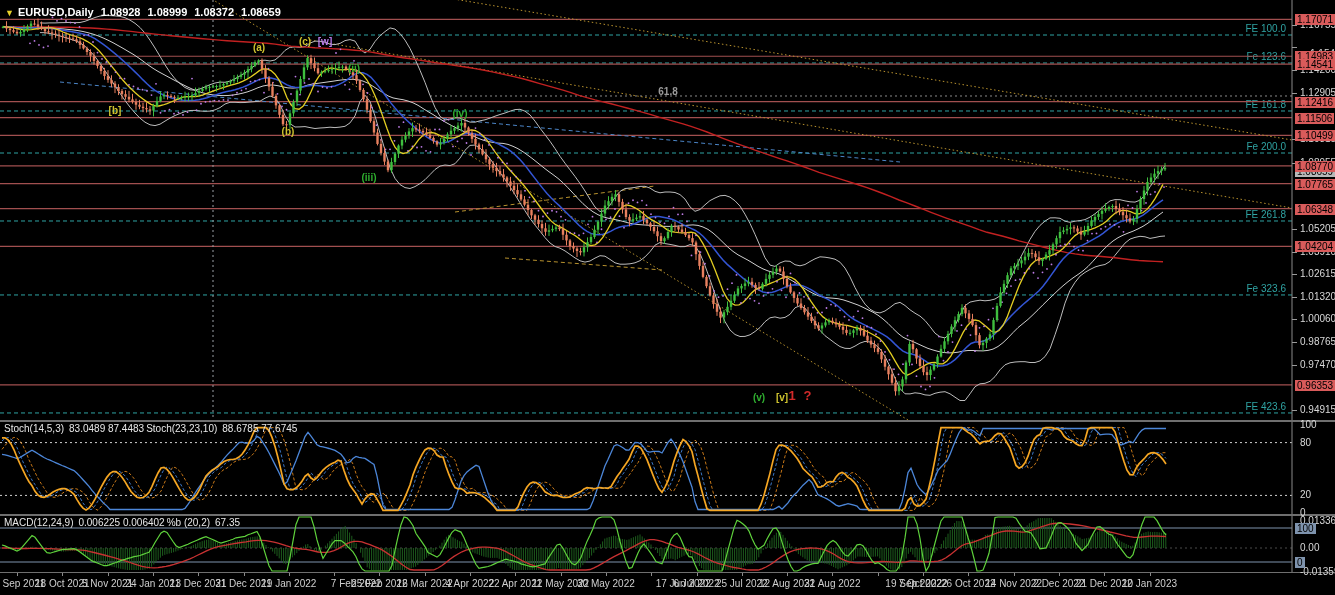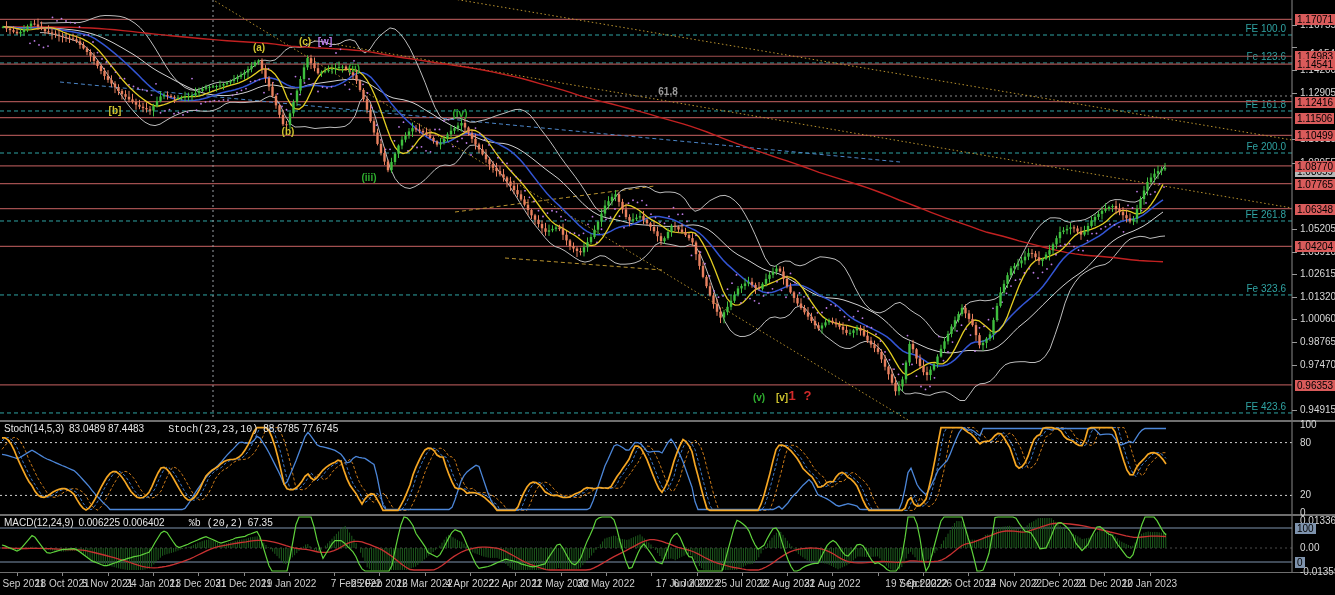--- a/index.html
+++ b/index.html
@@ -8,21 +8,21 @@
   svg{position:absolute;left:0;display:block;}
   .sep{position:absolute;left:0;width:1335px;height:2px;background:#6f6f6f;z-index:5;}
   #titlebar{position:absolute;left:5px;top:6px;color:#ffffff;font-size:11px;font-weight:bold;z-index:8;white-space:nowrap;}
   #titlebar .arrow{color:#e8d22a;font-size:9px;margin-right:4px;}
   #titlebar .val{margin-left:7px;font-weight:bold;}
   #watermark{position:absolute;left:985px;top:35px;width:170px;text-align:center;
              color:#3d74b5;font-size:17px;font-weight:bold;z-index:6;letter-spacing:.5px;}
   #stoch-label{position:absolute;left:4px;top:423px;color:#e8e8e8;font-size:10px;z-index:8;white-space:nowrap;}
   #macd-label{position:absolute;left:4px;top:517px;color:#e8e8e8;font-size:10px;z-index:8;white-space:nowrap;}
   #stoch-label .v,#macd-label .v{margin-left:5px;}
-  #stoch-label .g,#macd-label .g{margin-left:24px;font-family:Liberation Mono, monospace;}
+  #stoch-label .g,#macd-label .g{margin-left:2px;}
   .axlabel{position:absolute;left:1300px;color:#d8d8d8;font-size:10px;line-height:10px;z-index:6;white-space:nowrap;}
   .axbox{position:absolute;left:1295px;font-size:10px;line-height:11px;padding:0 2px;z-index:7;
          background:#d95b5b;color:#000;white-space:nowrap;}
   .axbox.gray{background:#b8b8b8;z-index:6;}
   .axbox.blue{background:#7e93ad;}
   .tickdash{position:absolute;left:1292px;width:5px;height:1px;background:#9a9a9a;z-index:6;}
   .datelabel{position:absolute;top:578px;transform:translateX(-50%);color:#cfcfcf;font-size:10px;z-index:6;white-space:nowrap;}
   .datetick{position:absolute;top:573px;width:1px;height:3px;background:#8a8a8a;z-index:6;}
   .wave{position:absolute;font-size:10px;font-weight:bold;z-index:7;transform:translate(-50%,-50%);}
   .wave.big{font-size:13px;letter-spacing:2px;}
@@ -1545,20 +1545,23 @@
       </g>
       <polyline stroke="#c83232" stroke-width="1.3" points="2.0,32.0 6.0,32.0 10.0,32.1 14.0,32.3 18.0,32.4 22.0,32.5 26.0,32.5 30.0,32.4 34.0,32.4 38.0,32.4 42.0,32.4 46.0,32.6 50.0,32.7 54.0,32.9 58.0,33.1 62.0,33.3 66.0,33.5 70.0,33.7 74.0,33.7 78.0,33.8 82.0,34.1 86.0,34.7 90.0,35.6 94.0,36.5 98.0,37.5 102.0,38.5 106.0,39.5 110.0,40.6 114.0,41.7 118.0,42.8 122.0,44.0 126.0,45.2 130.0,46.5 134.0,47.9 138.0,49.2 142.0,50.3 146.0,51.1 150.0,51.7 154.0,51.8 158.0,51.6 162.0,51.0 166.0,50.3 170.0,49.5 174.0,48.4 178.0,47.2 182.0,45.9 186.0,44.4 190.0,42.8 194.0,41.0 198.0,39.0 202.0,37.1 206.0,35.2 210.0,33.3 214.0,31.8 218.0,30.7 222.0,29.9 226.0,29.2 230.0,28.4 234.0,27.7 238.0,27.0 242.0,26.4 246.0,25.8 250.0,25.1 254.0,24.7 258.0,24.3 262.0,24.3 266.0,24.7 270.0,25.4 274.0,26.2 278.0,27.1 282.0,28.3 286.0,29.7 290.0,30.9 294.0,31.8 298.0,32.5 302.0,33.0 306.0,33.4 310.0,34.1 314.0,35.0 318.0,36.0 322.0,36.4 326.0,36.4 330.0,35.9 334.0,34.7 338.0,32.9 342.0,30.5 346.0,28.1 350.0,26.4 354.0,25.4 358.0,25.3 362.0,25.8 366.0,27.3 370.0,28.7 374.0,30.3 378.0,31.8 382.0,33.9 386.0,36.4 390.0,39.1 394.0,42.1 398.0,45.3 402.0,48.5 406.0,51.3 410.0,53.5 414.0,54.0 418.0,54.0 422.0,54.0 426.0,54.0 430.0,54.0 434.0,53.8 438.0,52.0 442.0,49.5 446.0,46.4 450.0,43.2 454.0,40.4 458.0,38.0 462.0,35.8 466.0,34.2 470.0,33.1 474.0,32.1 478.0,31.4 482.0,31.1 486.0,31.1 490.0,31.4 494.0,31.8 498.0,32.4 502.0,33.8 506.0,35.7 510.0,37.9 514.0,40.0 518.0,42.2 522.0,44.6 526.0,46.5 530.0,48.3 534.0,49.7 538.0,51.1 542.0,52.5 546.0,53.6 550.0,54.0 554.0,54.0 558.0,54.0 562.0,54.0 566.0,54.0 570.0,54.0 574.0,54.0 578.0,54.0 582.0,54.0 586.0,54.0 590.0,53.5 594.0,51.8 598.0,49.8 602.0,47.6 606.0,45.2 610.0,42.9 614.0,40.6 618.0,38.6 622.0,36.6 626.0,34.6 630.0,32.4 634.0,30.3 638.0,28.1 642.0,26.2 646.0,24.7 650.0,23.7 654.0,23.7 658.0,24.3 662.0,25.4 666.0,26.8 670.0,28.1 674.0,29.9 678.0,31.3 682.0,32.4 686.0,33.4 690.0,34.5 694.0,36.0 698.0,37.9 702.0,40.0 706.0,42.2 710.0,44.2 714.0,45.9 718.0,47.3 722.0,48.3 726.0,49.5 730.0,50.7 734.0,51.5 738.0,52.1 742.0,52.9 746.0,53.6 750.0,54.0 754.0,54.0 758.0,54.0 762.0,52.8 766.0,51.0 770.0,48.8 774.0,46.1 778.0,43.0 782.0,40.4 786.0,37.9 790.0,35.8 794.0,34.3 798.0,33.3 802.0,32.6 806.0,32.3 810.0,32.0 814.0,32.1 818.0,32.4 822.0,33.2 826.0,34.4 830.0,36.1 834.0,38.3 838.0,40.9 842.0,43.1 846.0,44.8 850.0,46.0 854.0,46.7 858.0,46.9 862.0,46.8 866.0,46.6 870.0,46.3 874.0,46.0 878.0,45.6 882.0,45.5 886.0,45.7 890.0,45.9 894.0,46.2 898.0,46.3 902.0,46.2 906.0,45.8 910.0,44.9 914.0,44.8 918.0,45.2 922.0,45.5 926.0,45.8 930.0,45.7 934.0,45.5 938.0,45.1 942.0,43.8 946.0,41.8 950.0,38.9 954.0,35.8 958.0,32.6 962.0,29.5 966.0,27.8 970.0,27.1 974.0,25.9 978.0,24.4 982.0,22.8 986.0,21.1 990.0,19.9 994.0,18.2 998.0,16.7 1002.0,15.6 1006.0,15.0 1010.0,15.0 1014.0,15.2 1018.0,15.6 1022.0,16.2 1026.0,15.8 1030.0,14.7 1034.0,13.4 1038.0,12.0 1042.0,10.6 1046.0,9.3 1050.0,8.1 1054.0,7.5 1058.0,7.3 1062.0,7.4 1066.0,7.6 1070.0,8.0 1074.0,8.5 1078.0,9.0 1082.0,9.6 1086.0,10.4 1090.0,11.3 1094.0,12.2 1098.0,13.1 1102.0,14.0 1106.0,14.9 1110.0,16.0 1114.0,16.9 1118.0,17.9 1122.0,18.9 1126.0,19.9 1130.0,20.7 1134.0,21.3 1138.0,21.4 1142.0,21.0 1146.0,20.6 1150.0,20.2 1154.0,20.1 1158.0,20.2 1162.0,20.4 1166.0,20.5 " fill="none"></polyline>
       <polyline stroke="#5fd23c" stroke-width="1.2" points="2.0,29.0 5.0,29.9 8.0,31.2 11.0,32.5 14.0,33.8 17.0,35.1 20.0,33.6 23.0,30.1 26.0,26.6 29.0,23.1 32.0,19.6 35.0,21.3 38.0,25.3 41.0,29.3 44.0,33.3 47.0,36.7 50.0,37.2 53.0,36.3 56.0,35.4 59.0,34.5 62.0,33.7 65.0,33.4 68.0,33.2 71.0,32.9 74.0,32.7 77.0,33.9 80.0,36.1 83.0,38.3 86.0,40.5 89.0,42.7 92.0,44.9 95.0,46.1 98.0,47.3 101.0,48.5 104.0,49.6 107.0,49.7 110.0,48.6 113.0,47.5 116.0,46.5 119.0,45.4 122.0,44.1 125.0,43.3 128.0,42.4 131.0,41.6 134.0,40.7 137.0,40.2 140.0,39.5 143.0,38.4 146.0,37.3 149.0,36.2 152.0,32.0 155.0,26.5 158.0,21.7 161.0,16.9 164.0,15.2 167.0,16.5 170.0,21.0 173.0,25.5 176.0,29.7 179.0,31.6 182.0,30.5 185.0,29.4 188.0,28.3 191.0,26.8 194.0,25.5 197.0,24.2 200.0,22.9 203.0,21.6 206.0,20.7 209.0,22.0 212.0,23.3 215.0,24.6 218.0,26.0 221.0,27.0 224.0,26.1 227.0,25.2 230.0,24.3 233.0,23.2 236.0,21.8 239.0,21.3 242.0,20.8 245.0,20.3 248.0,18.7 251.0,17.7 254.0,16.6 257.0,15.5 260.0,21.0 263.0,30.3 266.0,40.1 269.0,49.8 272.0,55.0 275.0,55.0 278.0,55.0 281.0,55.0 284.0,55.0 287.0,55.0 290.0,41.5 293.0,24.9 296.0,8.4 299.0,1.0 302.0,1.0 305.0,1.0 308.0,1.0 311.0,1.0 314.0,10.6 317.0,23.9 320.0,33.9 323.0,42.3 326.0,37.5 329.0,32.7 332.0,27.9 335.0,24.6 338.0,24.6 341.0,24.6 344.0,26.7 347.0,29.8 350.0,32.8 353.0,35.9 356.0,40.7 359.0,47.8 362.0,52.9 365.0,55.0 368.0,55.0 371.0,55.0 374.0,55.0 377.0,55.0 380.0,55.0 383.0,55.0 386.0,55.0 389.0,55.0 392.0,49.2 395.0,34.3 398.0,20.9 401.0,8.7 404.0,1.0 407.0,1.8 410.0,5.1 413.0,9.8 416.0,17.5 419.0,21.8 422.0,26.2 425.0,30.6 428.0,36.5 431.0,38.0 434.0,39.5 437.0,41.1 440.0,38.6 443.0,33.2 446.0,27.3 449.0,21.4 452.0,16.3 455.0,13.6 458.0,14.9 461.0,16.1 464.0,21.7 467.0,29.1 470.0,35.6 473.0,42.2 476.0,48.5 479.0,52.3 482.0,51.7 485.0,51.1 488.0,50.5 491.0,49.5 494.0,48.1 497.0,46.8 500.0,45.5 503.0,44.2 506.0,43.2 509.0,44.0 512.0,44.7 515.0,45.5 518.0,46.3 521.0,47.9 524.0,48.7 527.0,49.5 530.0,50.3 533.0,50.8 536.0,50.3 539.0,49.5 542.0,48.7 545.0,47.9 548.0,42.6 551.0,38.0 554.0,33.5 557.0,29.0 560.0,28.2 563.0,32.3 566.0,38.0 569.0,43.6 572.0,47.5 575.0,48.7 578.0,46.2 581.0,41.6 584.0,33.1 587.0,25.4 590.0,19.3 593.0,12.5 596.0,4.1 599.0,1.8 602.0,1.0 605.0,1.0 608.0,1.0 611.0,1.0 614.0,3.8 617.0,13.1 620.0,25.5 623.0,35.9 626.0,45.4 629.0,52.4 632.0,51.5 635.0,44.2 638.0,37.0 641.0,31.1 644.0,27.9 647.0,32.0 650.0,36.1 653.0,40.5 656.0,45.6 659.0,46.7 662.0,47.8 665.0,40.0 668.0,32.3 671.0,23.5 674.0,19.2 677.0,17.2 680.0,21.2 683.0,28.2 686.0,35.5 689.0,40.6 692.0,41.1 695.0,48.4 698.0,55.0 701.0,55.0 704.0,55.0 707.0,55.0 710.0,55.0 713.0,55.0 716.0,55.0 719.0,55.0 722.0,55.0 725.0,45.5 728.0,33.9 731.0,22.9 734.0,11.9 737.0,4.3 740.0,5.7 743.0,8.0 746.0,10.7 749.0,15.1 752.0,22.5 755.0,28.8 758.0,33.2 761.0,31.3 764.0,29.3 767.0,23.0 770.0,17.6 773.0,12.7 776.0,12.0 779.0,16.3 782.0,26.1 785.0,35.4 788.0,43.7 791.0,50.5 794.0,55.0 797.0,55.0 800.0,53.8 803.0,51.4 806.0,49.9 809.0,48.9 812.0,47.9 815.0,47.3 818.0,47.3 821.0,41.4 824.0,35.5 827.0,29.7 830.0,26.4 833.0,24.4 836.0,26.4 839.0,30.6 842.0,35.5 845.0,39.1 848.0,40.1 851.0,36.7 854.0,33.2 857.0,28.8 860.0,28.3 863.0,29.8 866.0,34.2 869.0,39.8 872.0,44.7 875.0,47.6 878.0,46.6 881.0,48.6 884.0,50.5 887.0,53.5 890.0,55.0 893.0,55.0 896.0,55.0 899.0,51.1 902.0,39.7 905.0,21.9 908.0,1.0 911.0,1.0 914.0,1.0 917.0,8.1 920.0,22.5 923.0,42.1 926.0,55.0 929.0,50.0 932.0,38.4 935.0,27.0 938.0,15.9 941.0,4.9 944.0,1.0 947.0,1.0 950.0,1.0 953.0,1.0 956.0,1.0 959.0,1.0 962.0,1.0 965.0,11.2 968.0,21.5 971.0,30.8 974.0,42.5 977.0,55.0 980.0,55.0 983.0,54.1 986.0,46.3 989.0,37.3 992.0,20.7 995.0,1.5 998.0,1.0 1001.0,1.0 1004.0,1.0 1007.0,1.0 1010.0,1.0 1013.0,1.0 1016.0,2.2 1019.0,7.1 1022.0,11.4 1025.0,15.3 1028.0,15.9 1031.0,16.9 1034.0,21.8 1037.0,27.0 1040.0,32.9 1043.0,32.4 1046.0,31.9 1049.0,25.6 1052.0,18.2 1055.0,10.4 1058.0,6.8 1061.0,6.6 1064.0,8.8 1067.0,11.5 1070.0,15.1 1073.0,20.0 1076.0,27.4 1079.0,31.0 1082.0,34.7 1085.0,31.5 1088.0,28.3 1091.0,21.5 1094.0,15.9 1097.0,11.0 1100.0,10.7 1103.0,13.0 1106.0,15.9 1109.0,18.2 1112.0,19.2 1115.0,24.1 1118.0,29.0 1121.0,32.9 1124.0,36.8 1127.0,40.8 1130.0,42.1 1133.0,38.6 1136.0,28.2 1139.0,17.8 1142.0,8.2 1145.0,1.0 1148.0,1.0 1151.0,1.0 1154.0,1.0 1157.0,4.7 1160.0,10.1 1163.0,15.5 1166.0,19.0 " fill="none"></polyline>
       <line x1="1292" y1="0" x2="1292" y2="56" stroke="#8a8a8a" stroke-width="1"></line>
     </svg>
 
   <div class="sep" style="top:420px"></div>
   <div class="sep" style="top:514px"></div>
   <div class="sep" style="top:572px;height:1px"></div>
 
+  <div id="titlebar">
+    <span class="arrow">▼</span><span>EURUSD,Daily</span><span class="val">1.08928</span><span class="val">1.08999</span><span class="val">1.08372</span><span class="val">1.08659</span>
+  </div>
 
 
   <div id="stoch-label">
     <span>Stoch(14,5,3)</span><span class="v">83.0489 87.4483</span><span class="g">Stoch(23,23,10)</span><span class="v">88.6785 77.6745</span>
   </div>
 
   <div id="macd-label">
     <span>MACD(12,24,9)</span><span class="v">0.006225 0.006402</span><span class="g">%b (20,2)</span><span class="v">67.35</span>
   </div>
 

